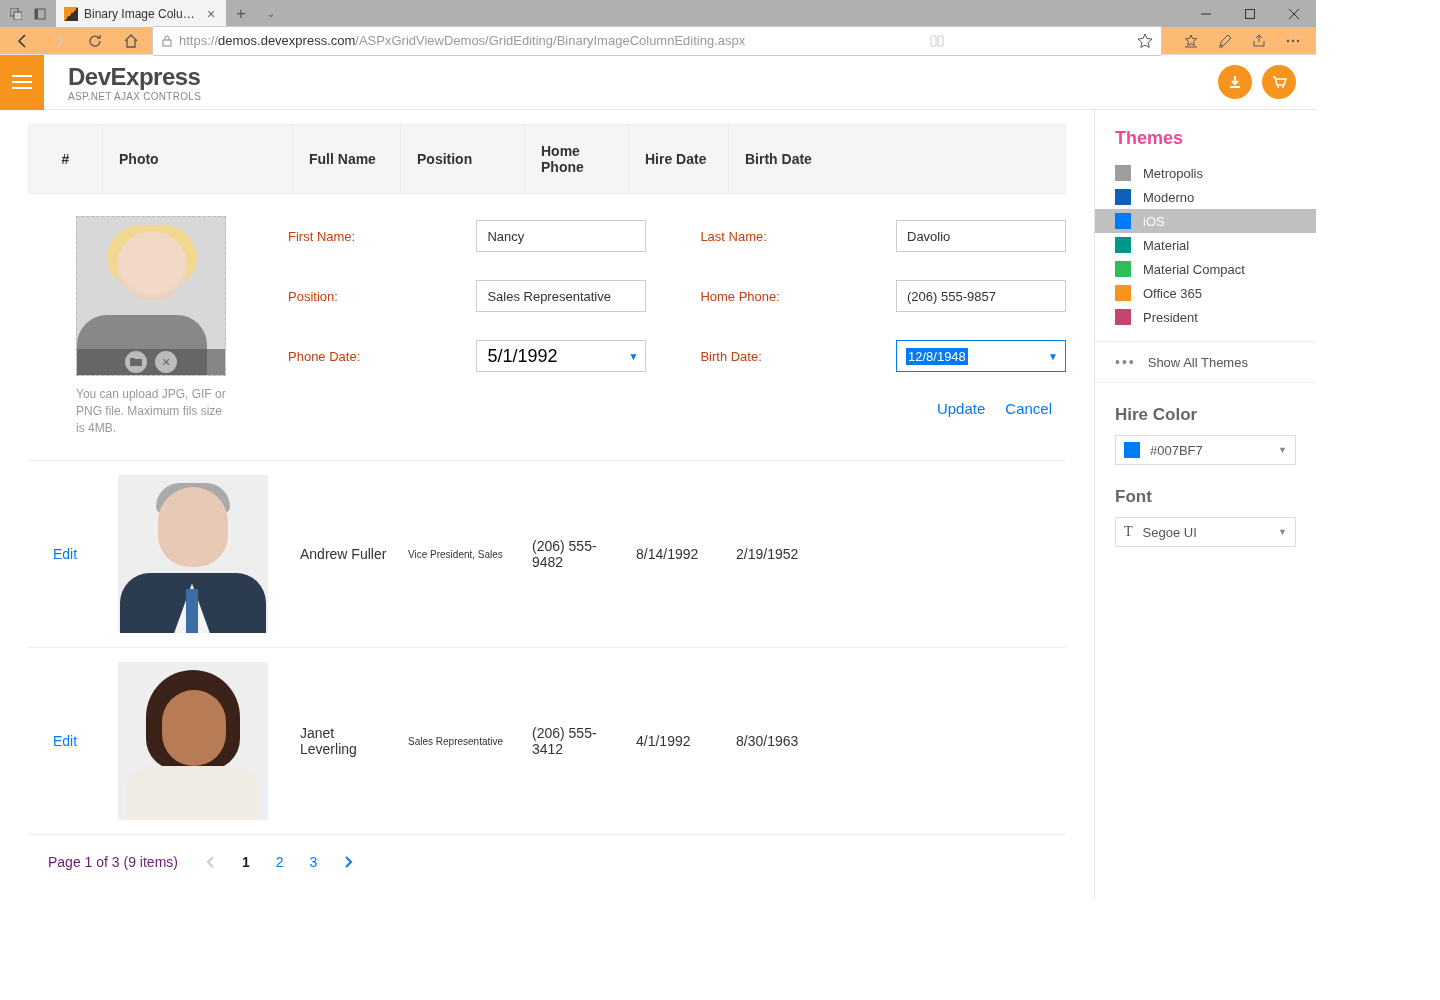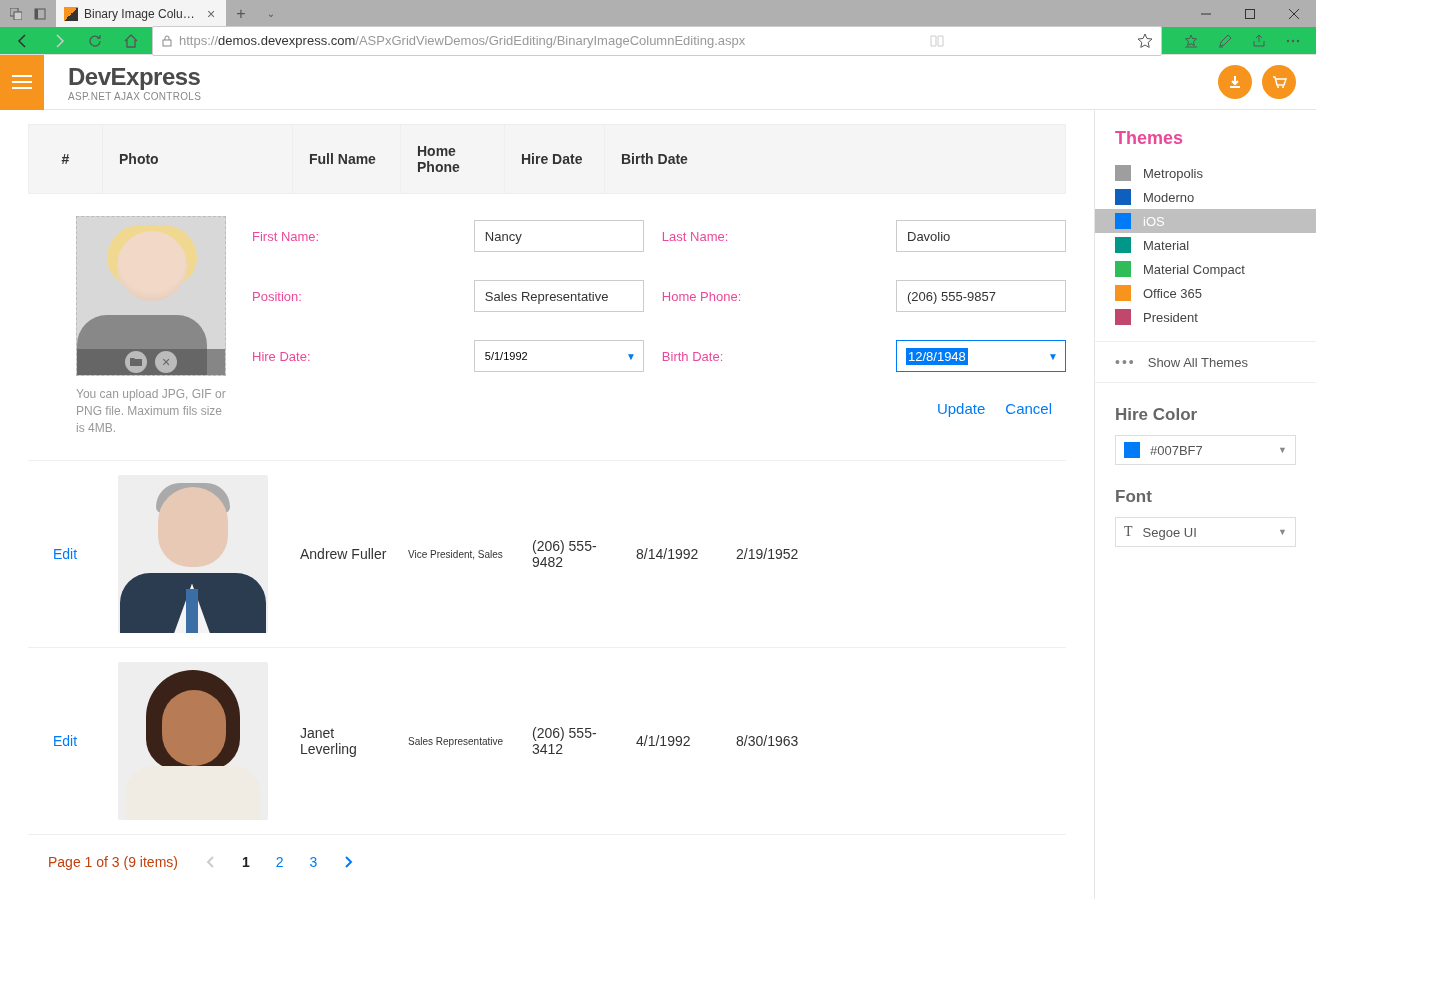--- a/index.html
+++ b/index.html
@@ -11,21 +11,21 @@
   .win-icons { display: flex; padding: 0 4px; }
   .win-icon { width: 24px; display:flex; align-items:center; justify-content:center; color:#555; font-size:12px;}
   .tab { background: #f4f4f4; display:flex; align-items:center; padding: 0 8px; gap:6px; font-size:12px; color:#333; max-width:170px; }
   .tab-favicon { width:14px; height:14px; background: linear-gradient(135deg,#f7941e 50%,#333 50%); }
   .tab-title { white-space: nowrap; overflow:hidden; text-overflow: ellipsis; flex:1; }
   .tab-close { width:14px; color:#666; font-size:14px; text-align:center; }
   .titlebar-right { margin-left:auto; display:flex; }
   .titlebar-btn { width:44px; display:flex; align-items:center; justify-content:center; color:#333; font-size:12px;}
   .newtab { width:30px; display:flex; align-items:center; justify-content:center; color:#555; font-size:16px;}
   
-  .addrbar { height: 28px; background:#22c55e; border-bottom:1px solid #ddd; display:flex; align-items:center; padding:0 8px; gap:6px; }
+  .addrbar { height: 28px; background:#fdba74; border-bottom:1px solid #ddd; display:flex; align-items:center; padding:0 8px; gap:6px; }
   .nav-btn { width:30px; height:30px; display:flex; align-items:center; justify-content:center; color:#555; border-radius:2px; }
   .nav-btn.disabled { color:#bbb; }
   .url-box { flex:1; height:30px; background:#fff; border:1px solid #ccc; border-radius:2px; display:flex; align-items:center; padding:0 8px; gap:6px; }
   .url-text { font-size:13px; color:#999; white-space:nowrap; overflow:hidden; }
   .url-text .dark { color:#333; }
   .url-star { margin-left:auto; color:#555; }
   .right-tools { display:flex; gap:4px; padding-left:8px; }
   
   
   .page-header { height:55px; border-bottom:1px solid #e5e5e5; display:flex; align-items:center; background:#fff;}
@@ -62,24 +62,24 @@
   .photo-upload { width:200px; padding-left: 48px;}
   .photo-box { width:150px; height:160px; border:1px dashed #bbb; background:#d8d8d8; position:relative; overflow:hidden;}
   .photo-head { width:70px; height:70px; border-radius:50%; background: radial-gradient(circle at 50% 40%, #f2d8c6 60%, #d9c0b0 100%); position:absolute; top:14px; left:40px;}
   .photo-hair { position:absolute; top:8px; left:30px; width:90px; height:60px; border-radius:50px 50px 40px 40px; background:#f0d890;}
   .photo-body { width:130px; height:60px; border-radius:30px 30px 0 0; background:#888; position:absolute; bottom:0;}
   .photo-overlay { position:absolute; bottom:0; left:0; right:0; height:26px; background:rgba(80,80,80,.6); display:flex; align-items:center; justify-content:center; gap:8px;}
   .overlay-btn { width:22px; height:22px; border-radius:50%; background:#bbb; display:flex; align-items:center; justify-content:center; color:#666; font-size:11px;}
   .upload-hint { font-size:12px; color:#999; margin-top:10px; line-height:1.4; max-width:150px;}
   
   .form-fields { flex:1; display:grid; grid-template-columns: auto 170px auto 170px; gap: 28px 18px; align-content:start; padding-top:4px;}
-  .form-label { font-size:13px; color:#ec4899; display:flex; align-items:center; white-space:nowrap;}
+  .form-label { font-size:13px; color:#c2410c; display:flex; align-items:center; white-space:nowrap;margin-left:36px;}
   .form-input { height:32px; border:1px solid #ccc; padding:0 10px; font-size:13px; font-family:inherit; color:#333; background:#fff; }
   .date-input { position:relative; display:flex; align-items:center; }
-  .date-input input { width:100%; height:32px; border:1px solid #ccc; padding:0 20px 0 10px; font-size:11px; font-family:inherit;}
+  .date-input input { width:100%; height:32px; border:1px solid #ccc; padding:0 20px 0 10px; font-size:18px; font-family:inherit;}
   .date-input.focused input { border-color:#007bf7; }
   .date-input .chev { position:absolute; right:8px; color:#007bf7; pointer-events:none; font-size:10px;}
   .date-sel { background:#007bf7; color:#fff; padding:1px 2px;}
   .form-actions { grid-column: 1 / -1; display:flex; justify-content:flex-end; gap:20px; padding-right:14px;}
   .link-btn { color:#007bf7; font-size:15px; cursor:pointer; }
   
   
   .data-row { display:flex; align-items:center; border-bottom:1px solid #eee; padding: 14px 0; }
   .d-edit { width:74px; text-align:center; }
   .d-edit a { color:#007bf7; font-size:14px; }
@@ -94,21 +94,21 @@
   .ph-woman .head { position:absolute; width:64px; height:76px; top:28px; left:44px; border-radius:36px; background:#b77b56;}
   .ph-woman .body { position:absolute; bottom:0; left:8px; width:134px; height:54px; border-radius:26px 26px 0 0; background:#f0ece4;}
   .d-name { width:108px; padding:0 8px; font-size:14px;}
   .d-pos { width:124px; padding:0 8px; font-size:10px;}
   .d-phone { width:104px; padding:0 8px; font-size:14px;}
   .d-hire { width:100px; padding:0 8px; font-size:14px;}
   .d-birth { flex:1; padding:0 8px; font-size:14px;}
   
   
   .pager { display:flex; align-items:center; gap:14px; padding: 16px 0 6px 20px; font-size:14px;}
-  .pager-summary { color:#c2410c; margin-right:8px;}
+  .pager-summary { color:#701a75; margin-right:8px;}
   .pg-btn { width:22px; height:22px; display:flex; align-items:center; justify-content:center; color:#007bf7; font-size:14px; font-weight:600;}
   .pg-btn.disabled { color:#ccc; }
   .pg-num { color:#007bf7; padding:0 6px;}
   .pg-num.current { color:#222; font-weight:600;}
   
   
   .side-h { font-size:18px; font-weight:600; color:#ec4899; padding: 0 20px 12px 20px;}
   .theme-item { display:flex; align-items:center; gap:12px; padding: 4px 20px; height:24px; font-size:13px; color:#444;}
   .theme-item.selected { background:#c0c0c0; color:#fff;}
   .swatch { width:16px; height:16px;}
@@ -256,20 +256,21 @@
   </div>
 </div>
 
 <div class="main">
   <div class="content">
 
     <div class="grid-header">
       <div class="gh c-edit">#</div>
       <div class="gh c-photo">Photo</div>
       <div class="gh c-name">Full Name</div>
+      <div class="gh c-pos">Position</div>
       <div class="gh c-phone">Home Phone</div>
       <div class="gh c-hire">Hire Date</div>
       <div class="gh c-birth">Birth Date</div>
     </div>
 
     <div class="edit-row">
       <div class="edit-inner">
         <div class="photo-upload">
           <div class="photo-box">
             <div class="photo-hair"></div>
@@ -290,21 +291,21 @@
           <div class="form-label">First Name:</div>
           <input class="form-input" value="Nancy" style="">
           <div class="form-label">Last Name:</div>
           <input class="form-input" value="Davolio" style="">
 
           <div class="form-label">Position:</div>
           <input class="form-input" value="Sales Representative" style="">
           <div class="form-label">Home Phone:</div>
           <input class="form-input" value="(206) 555-9857" style="">
 
-          <div class="form-label">Hire Date:</div>
+          <div class="form-label">Phone Date:</div>
           <div class="date-input">
             <input value="5/1/1992" style="">
             <span class="chev">▼</span>
           </div>
           <div class="form-label">Birth Date:</div>
           <div class="date-input focused">
             <input value="" style="padding-left: 10px;">
             <span style="position:absolute;left:10px;pointer-events:none;"><span class="date-sel">12/8/1948</span></span>
             <span class="chev">▼</span>
           </div>

